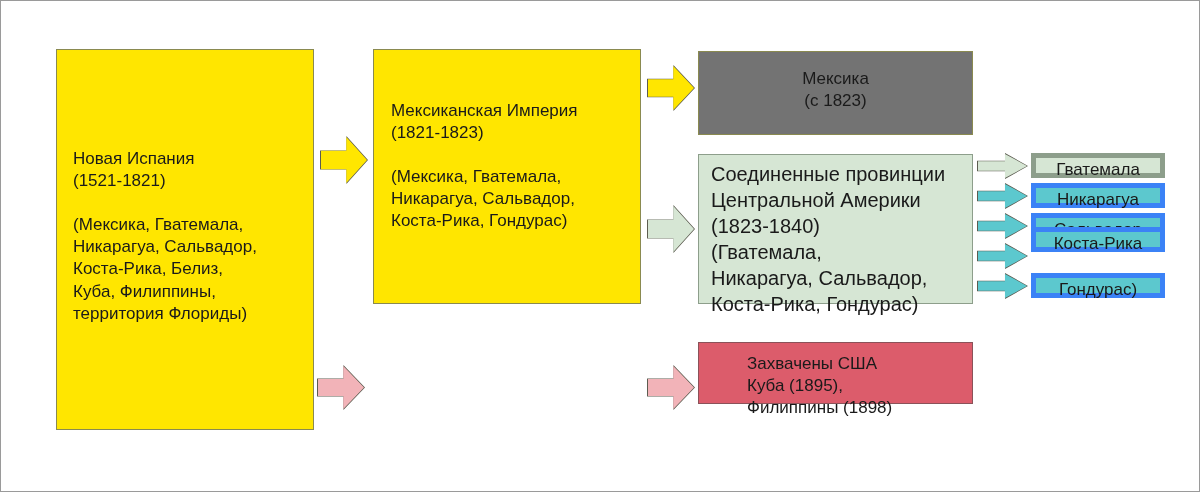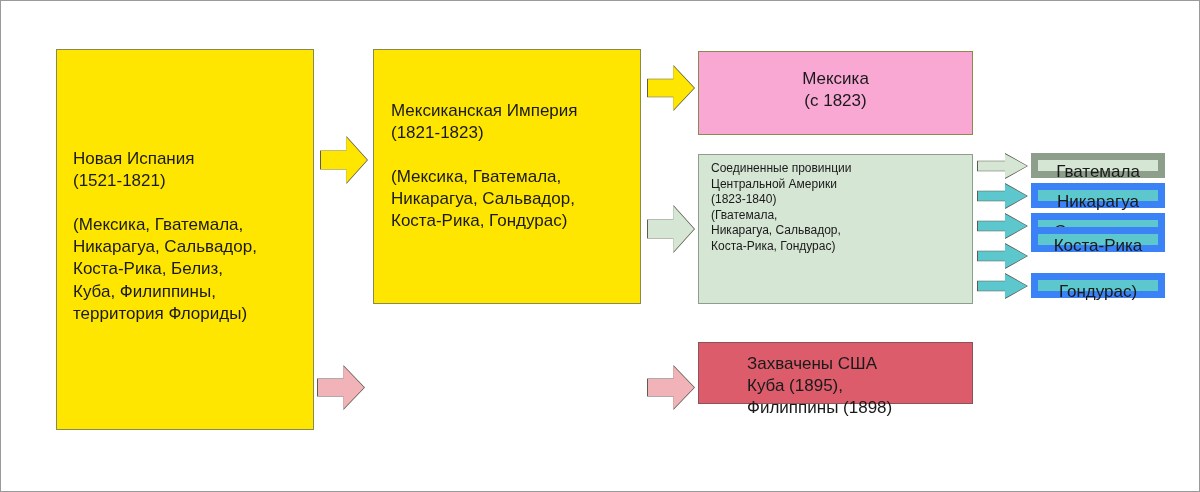--- a/index.html
+++ b/index.html
@@ -48,40 +48,40 @@
   }
   #box-empire .t {
     position: absolute;
     left: 17px; top: 50px; right: 6px;
     font-size: 17px;
   }
 
   
   #box-mexico {
     left: 697px; top: 50px; width: 275px; height: 84px;
-    background: #f9a8d4;
+    background: #737373;
     border-color: #8a8a50;
     text-align: center;
   }
   #box-mexico .t {
     position: absolute;
     left: 0; right: 0; top: 16px;
     font-size: 17px;
   }
 
   
   #box-ucap {
     left: 697px; top: 153px; width: 275px; height: 150px;
     background: #d6e6d4;
     border-color: #8d9e8b;
   }
   #box-ucap .t {
     position: absolute;
     left: 12px; right: 4px; top: 6px;
-    font-size: 12px;
+    font-size: 20px;
   }
 
   
   #box-cuba-ph {
     left: 368px; top: 346px; width: 272px; height: 82px;
     background: #f2b3b8;
     border-color: #8a7a7c;
   }
   #box-cuba-ph .t {
     position: absolute;
@@ -101,21 +101,21 @@
     font-size: 17px;
   }
 
   
   .chip {
     position: absolute;
     left: 1030px;
     width: 134px;
     height: 25px;
     box-sizing: border-box;
-    border: 7px solid #3b82f6;
+    border: 5px solid #3b82f6;
     background: #5cc8ce;
     font-size: 17px;
     color: #1a1a1a;
     text-align: center;
     line-height: 23px;
   }
   .chip.pale {
     background: #d6e6d4;
     border-color: #8d9e8b;
   }

